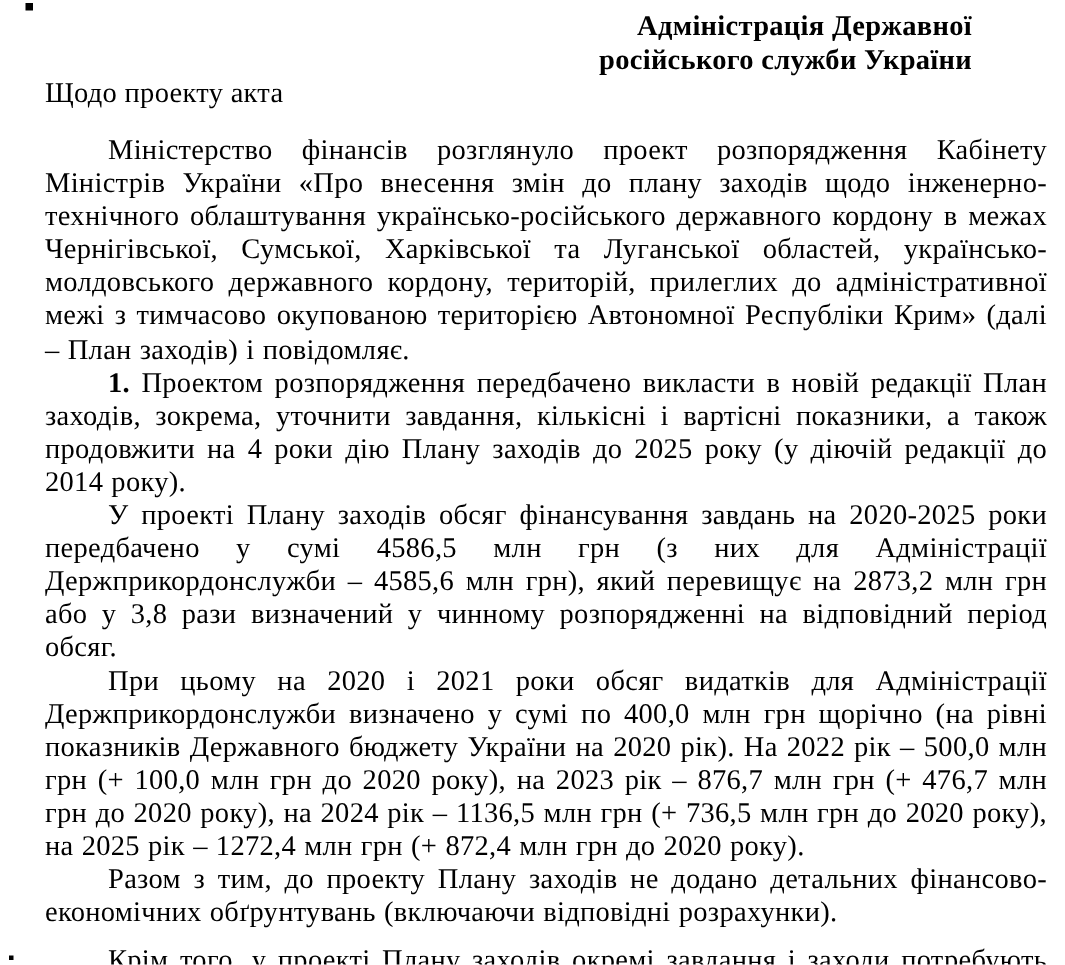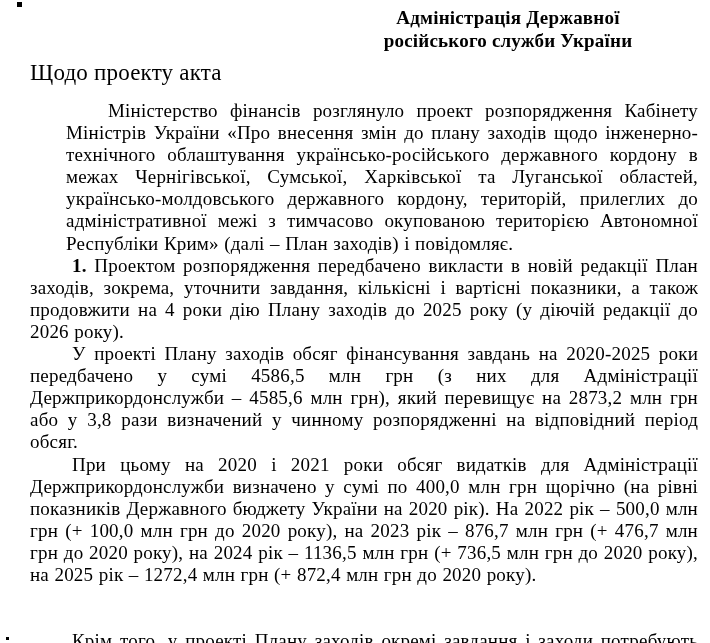--- a/index.html
+++ b/index.html
@@ -16,38 +16,37 @@
     overflow: hidden;
     background: #ffffff;
   }
   .letterhead {
     margin-left: 338px;
     width: 280px;
     font-weight: bold;
     font-size: 19px;
     line-height: 23px;
     letter-spacing: 0.2px;
-    text-align: center;
+    text-align: right;
   }
   .subject {
-    margin-top: 10px;
-    font-size: 23px;
+    font-size: 19px;
     line-height: 22px;
     letter-spacing: 0.2px;
   }
   .para {
     margin: 0;
     font-size: 19px;
     line-height: 22.1px;
     letter-spacing: 0.2px;
     text-align: justify;
     text-indent: 42px;
     word-spacing: 0.5px;
   }
-  .para.first { margin-top: 16px; margin-left: 36px; }
+  .para.first { margin-top: 16px; }
   .pnum { font-weight: bold; }
   .para.partial {
     position: absolute;
     top: 630px;
     left: 30px;
     width: 668px;
   }
   .speck {
     position: absolute;
     background: #000000;
@@ -65,22 +64,23 @@
 
   <div class="letterhead">
     <div>Адміністрація Державної</div>
     <div>російського служби України</div>
   </div>
 
   <div class="subject">Щодо проекту акта</div>
 
   <p class="para first">Міністерство фінансів розглянуло проект розпорядження Кабінету Міністрів України «Про внесення змін до плану заходів щодо інженерно-технічного облаштування українсько-російського державного кордону в межах Чернігівської, Сумської, Харківської та Луганської областей, українсько-молдовського державного кордону, територій, прилеглих до адміністративної межі з тимчасово окупованою територією Автономної Республіки Крим» (далі – План заходів) і повідомляє.</p>
 
-  <p class="para"><b class="pnum">1.</b> <span>Проектом розпорядження передбачено викласти в новій редакції План заходів, зокрема, уточнити завдання, кількісні і вартісні показники, а також продовжити на 4 роки дію Плану заходів до 2025 року (у діючій редакції до 2026 року).</span></p>
+  <p class="para"><b class="pnum">1.</b> <span>Проектом розпорядження передбачено викласти в новій редакції План заходів, зокрема, уточнити завдання, кількісні і вартісні показники, а також продовжити на 4 роки дію Плану заходів до 2025 року (у діючій редакції до 2014 року).</span></p>
 
   <p class="para">У проекті Плану заходів обсяг фінансування завдань на 2020-2025 роки передбачено у сумі 4586,5 млн грн (з них для Адміністрації Держприкордонслужби – 4585,6 млн грн), який перевищує на 2873,2 млн грн або у 3,8 рази визначений у чинному розпорядженні на відповідний період обсяг.</p>
 
   <p class="para">При цьому на 2020 і 2021 роки обсяг видатків для Адміністрації Держприкордонслужби визначено у сумі по 400,0 млн грн щорічно (на рівні показників Державного бюджету України на 2020 рік). На 2022 рік – 500,0 млн грн (+ 100,0 млн грн до 2020 року), на 2023 рік – 876,7 млн грн (+ 476,7 млн грн до 2020 року), на 2024 рік – 1136,5 млн грн (+ 736,5 млн грн до 2020 року), на 2025 рік – 1272,4 млн грн (+ 872,4 млн грн до 2020 року).</p>
 
+  <p class="para">Разом з тим, до проекту Плану заходів не додано детальних фінансово-економічних обґрунтувань (включаючи відповідні розрахунки).</p>
 
   <p class="para partial">Крім того, у проекті Плану заходів окремі завдання і заходи потребують додаткового обґрунтування і узгодження</p>
 
 </div>
 
 </body></html>

